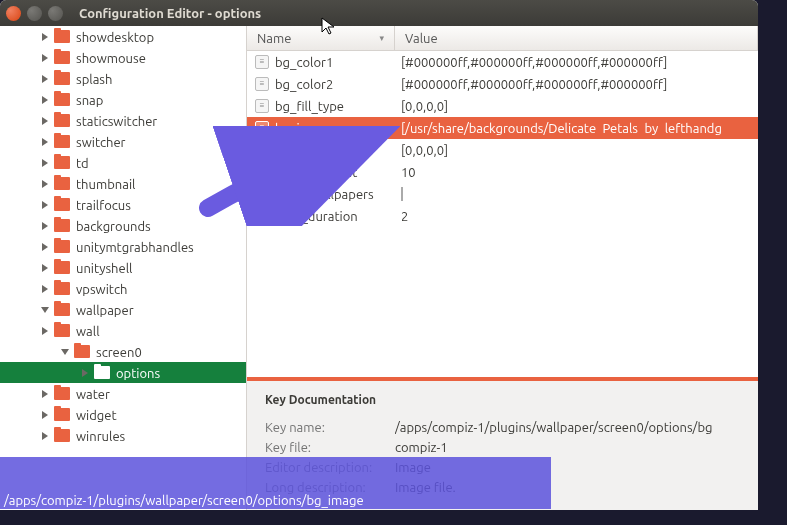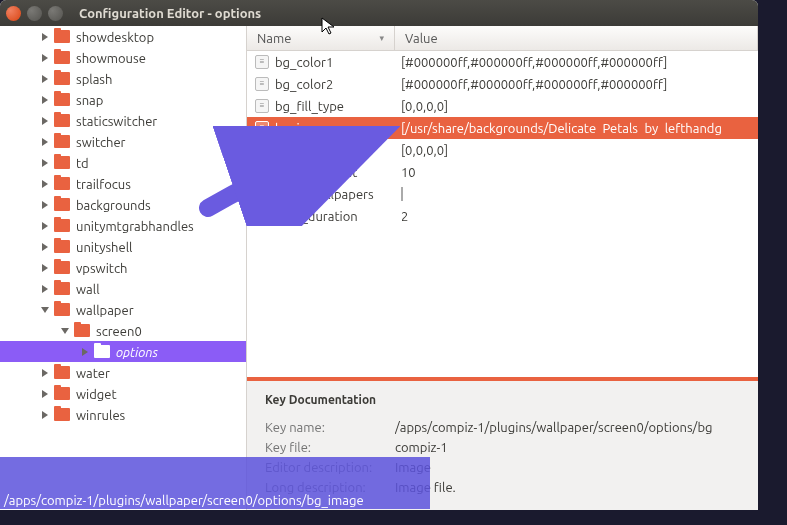--- a/index.html
+++ b/index.html
@@ -13,21 +13,21 @@
 .win-min, .win-max { background: radial-gradient(circle at 30% 30%, #7a7975, #54534f); }
 .title { color: #dfdbd2; font-size: 13px; font-weight: bold; margin-left: 10px; }
 
 .content { flex: 1; display: flex; min-height: 0; }
 
 .tree { width: 247px; background: #fff; border-right: 1px solid #d6d2ce; overflow: hidden; }
 .tree-item { display:flex; align-items:center; height:21px; font-size:13px; color:#3c3b37; cursor:default; }
 .tree-item.depth-1 { padding-left: 40px; }
 .tree-item.depth-2 { padding-left: 60px; }
 .tree-item.depth-3 { padding-left: 80px; }
-.tree-item.selected { background:#8b5cf6; color:#fff;font-style:italic; }
+.tree-item.selected { background:#15803d; color:#fff; }
 .expander { width:10px; height:10px; margin-right:4px; display:flex; align-items:center; justify-content:center; }
 .folder { width:16px; height:13px; margin-right:6px; position:relative; }
 .folder::before { content:""; position:absolute; inset:0; background:#e96240; border-radius:1px; }
 .folder::after { content:""; position:absolute; top:-2px; left:0; width:7px; height:3px; background:#e96240; border-radius:1px 1px 0 0; }
 .tree-item.selected .folder::before, .tree-item.selected .folder::after { background:#fff; }
 
 .right { flex:1; display:flex; flex-direction:column; min-width:0; }
 
 .headers { height:25px; display:flex; border-bottom:1px solid #d6d2ce; background:linear-gradient(#fdfcfb,#ece9e6); font-size:13px; color:#555; }
 .header-cell { display:flex; align-items:center; padding:0 10px; border-right:1px solid #d6d2ce; }
@@ -45,21 +45,21 @@
 .checkbox { width:13px; height:13px; border:1px solid #aaa; background:#fff; border-radius:2px; }
 
 .divider { height:4px; background:#e96240; }
 
 .doc { padding:12px 18px 10px; font-size:13px; color:#3c3b37; }
 .doc h3 { font-size:12px; font-weight:bold; margin-bottom:14px; color:#3c3b37; }
 .doc-row { display:flex; margin-bottom:6px; }
 .doc-label { width:130px; color:#737373; }
 .doc-val { flex:1; white-space:nowrap; overflow:hidden; }
 
-.statusbar { position:absolute; left:0; bottom:16px; width:430px; height:52px; background:rgba(92,82,220,.85); }
+.statusbar { position:absolute; left:0; bottom:16px; width:551px; height:52px; background:rgba(92,82,220,.85); }
 .status-text { position:absolute; left:4px; bottom:2px; font-size:13px; color:#fff; }
 
 .arrow-annot { position:absolute; left:190px; top:126px; pointer-events:none; }
 
 .cursor { position:absolute; left:321px; top:17px; pointer-events:none; }
 
 .tri-right::before{content:"";display:block;width:0;height:0;border-top:4px solid transparent;border-bottom:4px solid transparent;border-left:6px solid #6b6864;}
 .tri-down::before{content:"";display:block;width:0;height:0;border-left:4px solid transparent;border-right:4px solid transparent;border-top:6px solid #6b6864;}
 </style>
 </head>
@@ -108,20 +108,25 @@
           <span>switcher</span>
         </div>
         <div class="tree-item depth-1">
           <span class="expander tri-right"></span>
           <span class="folder"></span>
           <span>td</span>
         </div>
         <div class="tree-item depth-1">
           <span class="expander tri-right"></span>
           <span class="folder"></span>
+          <span>thumbnail</span>
+        </div>
+        <div class="tree-item depth-1">
+          <span class="expander tri-right"></span>
+          <span class="folder"></span>
           <span>trailfocus</span>
         </div>
         <div class="tree-item depth-1">
           <span class="expander tri-right"></span>
           <span class="folder"></span>
           <span>backgrounds</span>
         </div>
         <div class="tree-item depth-1">
           <span class="expander tri-right"></span>
           <span class="folder"></span>
@@ -131,28 +136,28 @@
           <span class="expander tri-right"></span>
           <span class="folder"></span>
           <span>unityshell</span>
         </div>
         <div class="tree-item depth-1">
           <span class="expander tri-right"></span>
           <span class="folder"></span>
           <span>vpswitch</span>
         </div>
         <div class="tree-item depth-1">
+          <span class="expander tri-down"></span>
+          <span class="folder"></span>
+          <span>wallpaper</span>
+        </div>
+        <div class="tree-item depth-1">
           <span class="expander tri-right"></span>
           <span class="folder"></span>
           <span>wall</span>
-        </div>
-        <div class="tree-item depth-1">
-          <span class="expander tri-down"></span>
-          <span class="folder"></span>
-          <span>wallpaper</span>
         </div>
         <div class="tree-item depth-2">
           <span class="expander tri-down"></span>
           <span class="folder"></span>
           <span>screen0</span>
         </div>
         <div class="tree-item depth-3 selected">
           <span class="expander tri-right"></span>
           <span class="folder"></span>
           <span>options</span>

